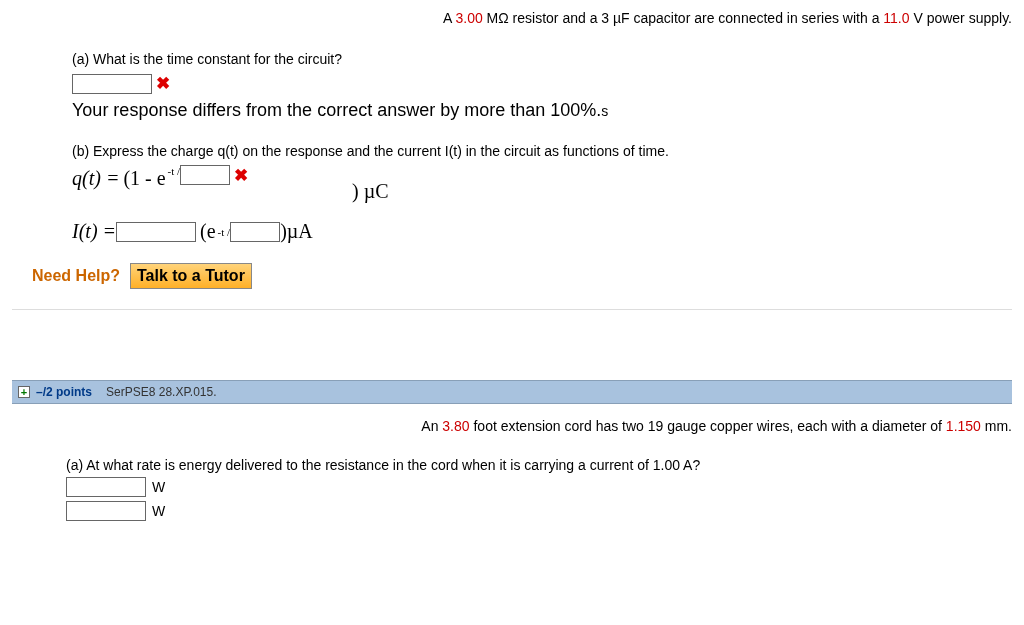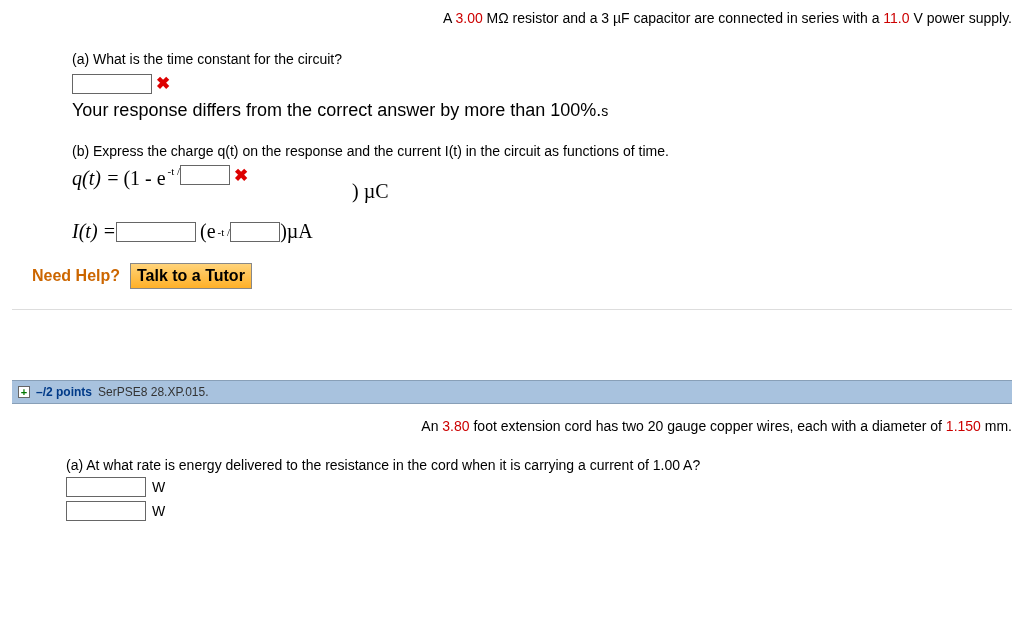--- a/index.html
+++ b/index.html
@@ -76,21 +76,21 @@
     border: 1px solid #666;
     color: #070;
     font-size: 11px;
     font-weight: bold;
     line-height: 10px;
     text-align: center;
     margin-right: 6px;
     cursor: pointer;
   }
   .points { color: #003a88; font-weight: bold; }
-  .ref-id { color: #333; margin-left: 6px; }
+  .ref-id { color: #333; margin-left: 14px; }
   .q2-body { margin-top: 12px; }
   .sub-part2 { margin-left: 54px; margin-top: 20px; }
   .answer-row2 { margin-left: 54px; margin-top: 4px; display: flex; align-items: center; }
   .unit { margin-left: 6px; }
   hr.light { border: none; border-top: 1px solid #ddd; margin: 20px 0 0 0; }
   .qtcol { display:inline-flex; flex-direction:column; align-items:flex-start; vertical-align:top; }
   .under-note { color:#cc0000; font-size:12px; margin-top:1px; }
 </style>
 </head>
 <body>
@@ -144,21 +144,21 @@
 <hr class="light">
 
 <div class="q-header">
   <div class="expand">+</div>
   <span class="points">–/2 points</span>
   <span class="ref-id">SerPSE8 28.XP.015.</span>
 </div>
 
 <div class="q2-body">
   <div class="question-text">
-    <span>An </span><span class="highlight">3.80</span><span> foot extension cord has two 20 gauge copper wires, each with a diameter of </span><span class="highlight">1.150</span><span> mm.</span>
+    <span>An </span><span class="highlight">3.80</span><span> foot extension cord has two 19 gauge copper wires, each with a diameter of </span><span class="highlight">1.150</span><span> mm.</span>
   </div>
 
   <div class="sub-part2">(a) At what rate is energy delivered to the resistance in the cord when it is carrying a current of 1.00 A?</div>
   <div class="answer-row2">
     <input class="blank" style="">
     <span class="unit">W</span>
   </div>
 
   <div class="answer-row2">
     <input class="blank" style="">

